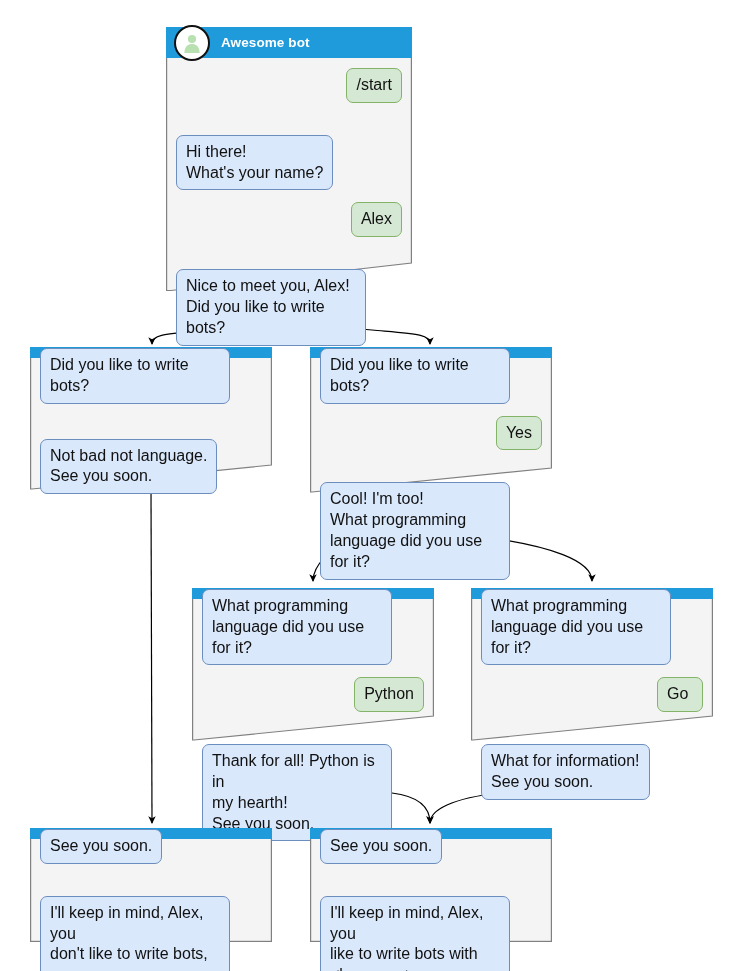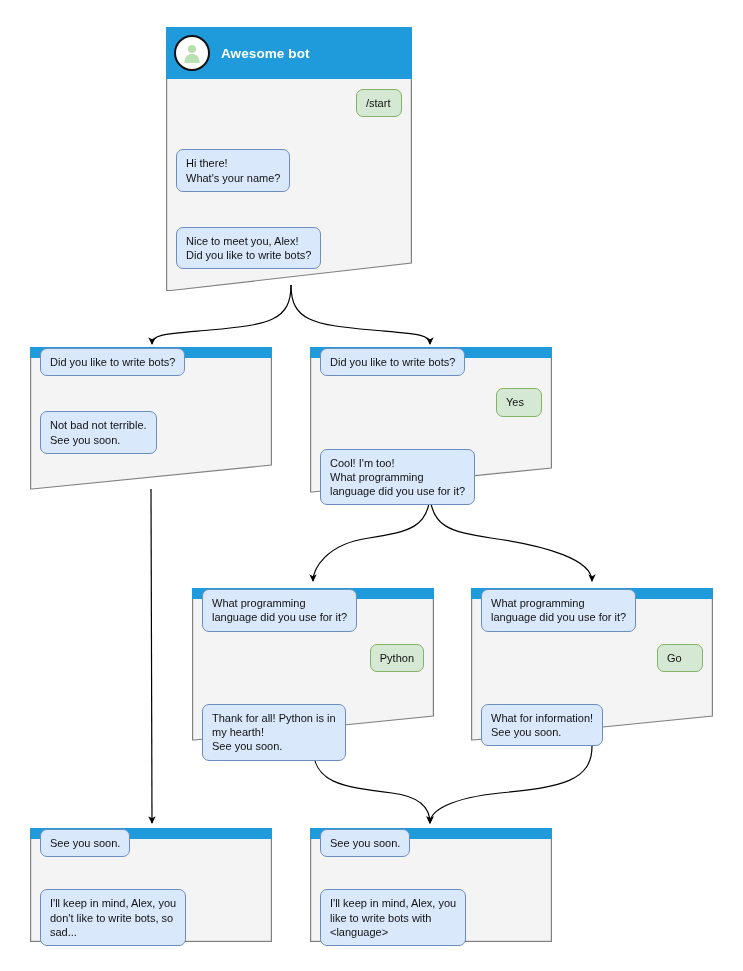--- a/index.html
+++ b/index.html
@@ -48,21 +48,21 @@
     width: 100%;
     z-index: 1;
   }
   .panel-header {
     background: #1f9ada;
     display: flex;
     align-items: center;
     box-sizing: border-box;
   }
   .panel-header.titled {
-    height: 52px;
+    height: 31px;
     padding-left: 8px;
   }
   .panel-header.bar-only {
     height: 11px;
   }
   .panel-title {
     color: #ffffff;
     font-size: 13.5px;
     font-weight: bold;
     margin-left: 11px;
@@ -91,21 +91,21 @@
     display: flex;
     margin-bottom: 9px;
   }
   .msg-row.bot   { justify-content: flex-start; }
   .msg-row.user  { justify-content: flex-end; }
   .msg-row:last-child { margin-bottom: 0; }
 
   .bubble {
     border-radius: 7px;
     padding: 6px 9px;
-    font-size: 11px;
+    font-size: 16px;
     line-height: 1.30;
     color: #111111;
     box-sizing: border-box;
     white-space: pre-line;
     max-width: 190px;
   }
   .bubble.bot {
     background: #dae8fc;
     border: 1px solid #6c8ebf;
     margin-top: 20px;
@@ -163,20 +163,23 @@
       <div class="panel-body" style="padding-top:10px;">
         <div class="msg-row user">
           <div class="bubble user">/start</div>
         </div>
         <div class="spacer-row"></div>
         <div class="msg-row bot">
           <div class="bubble bot">Hi there!
 What's your name?</div>
         </div>
         <div class="spacer-row"></div>
+        <div class="msg-row user">
+          <div class="bubble user">Alex</div>
+        </div>
         <div class="spacer-row"></div>
         <div class="msg-row bot">
           <div class="bubble bot">Nice to meet you, Alex!
 Did you like to write bots?</div>
         </div>
       </div>
     </div>
   </div>
 
   <div class="panel" style="left:30px; top:347px; width:242px; height:145px;">
@@ -185,21 +188,21 @@
     </svg>
     <div class="panel-inner">
       <div class="panel-header bar-only"></div>
       <div class="panel-body" style="padding-top:4px;">
         <div class="msg-row bot">
           <div class="bubble bot overlap">Did you like to write bots?</div>
         </div>
         <div class="spacer-row"></div>
         <div class="spacer-row"></div>
         <div class="msg-row bot">
-          <div class="bubble bot">Not bad not terrible.
+          <div class="bubble bot">Not bad not language.
 See you soon.</div>
         </div>
       </div>
     </div>
   </div>
 
   <div class="panel" style="left:310px; top:347px; width:242px; height:148px;">
     <svg class="panel-shape" viewBox="0 0 242 148" preserveAspectRatio="none">
       <polygon points="0.6,0.6 241.4,0.6 241.4,121 2,145 0.6,145" fill="#f4f4f4" stroke="#808080" stroke-width="1.2"></polygon>
     </svg>

